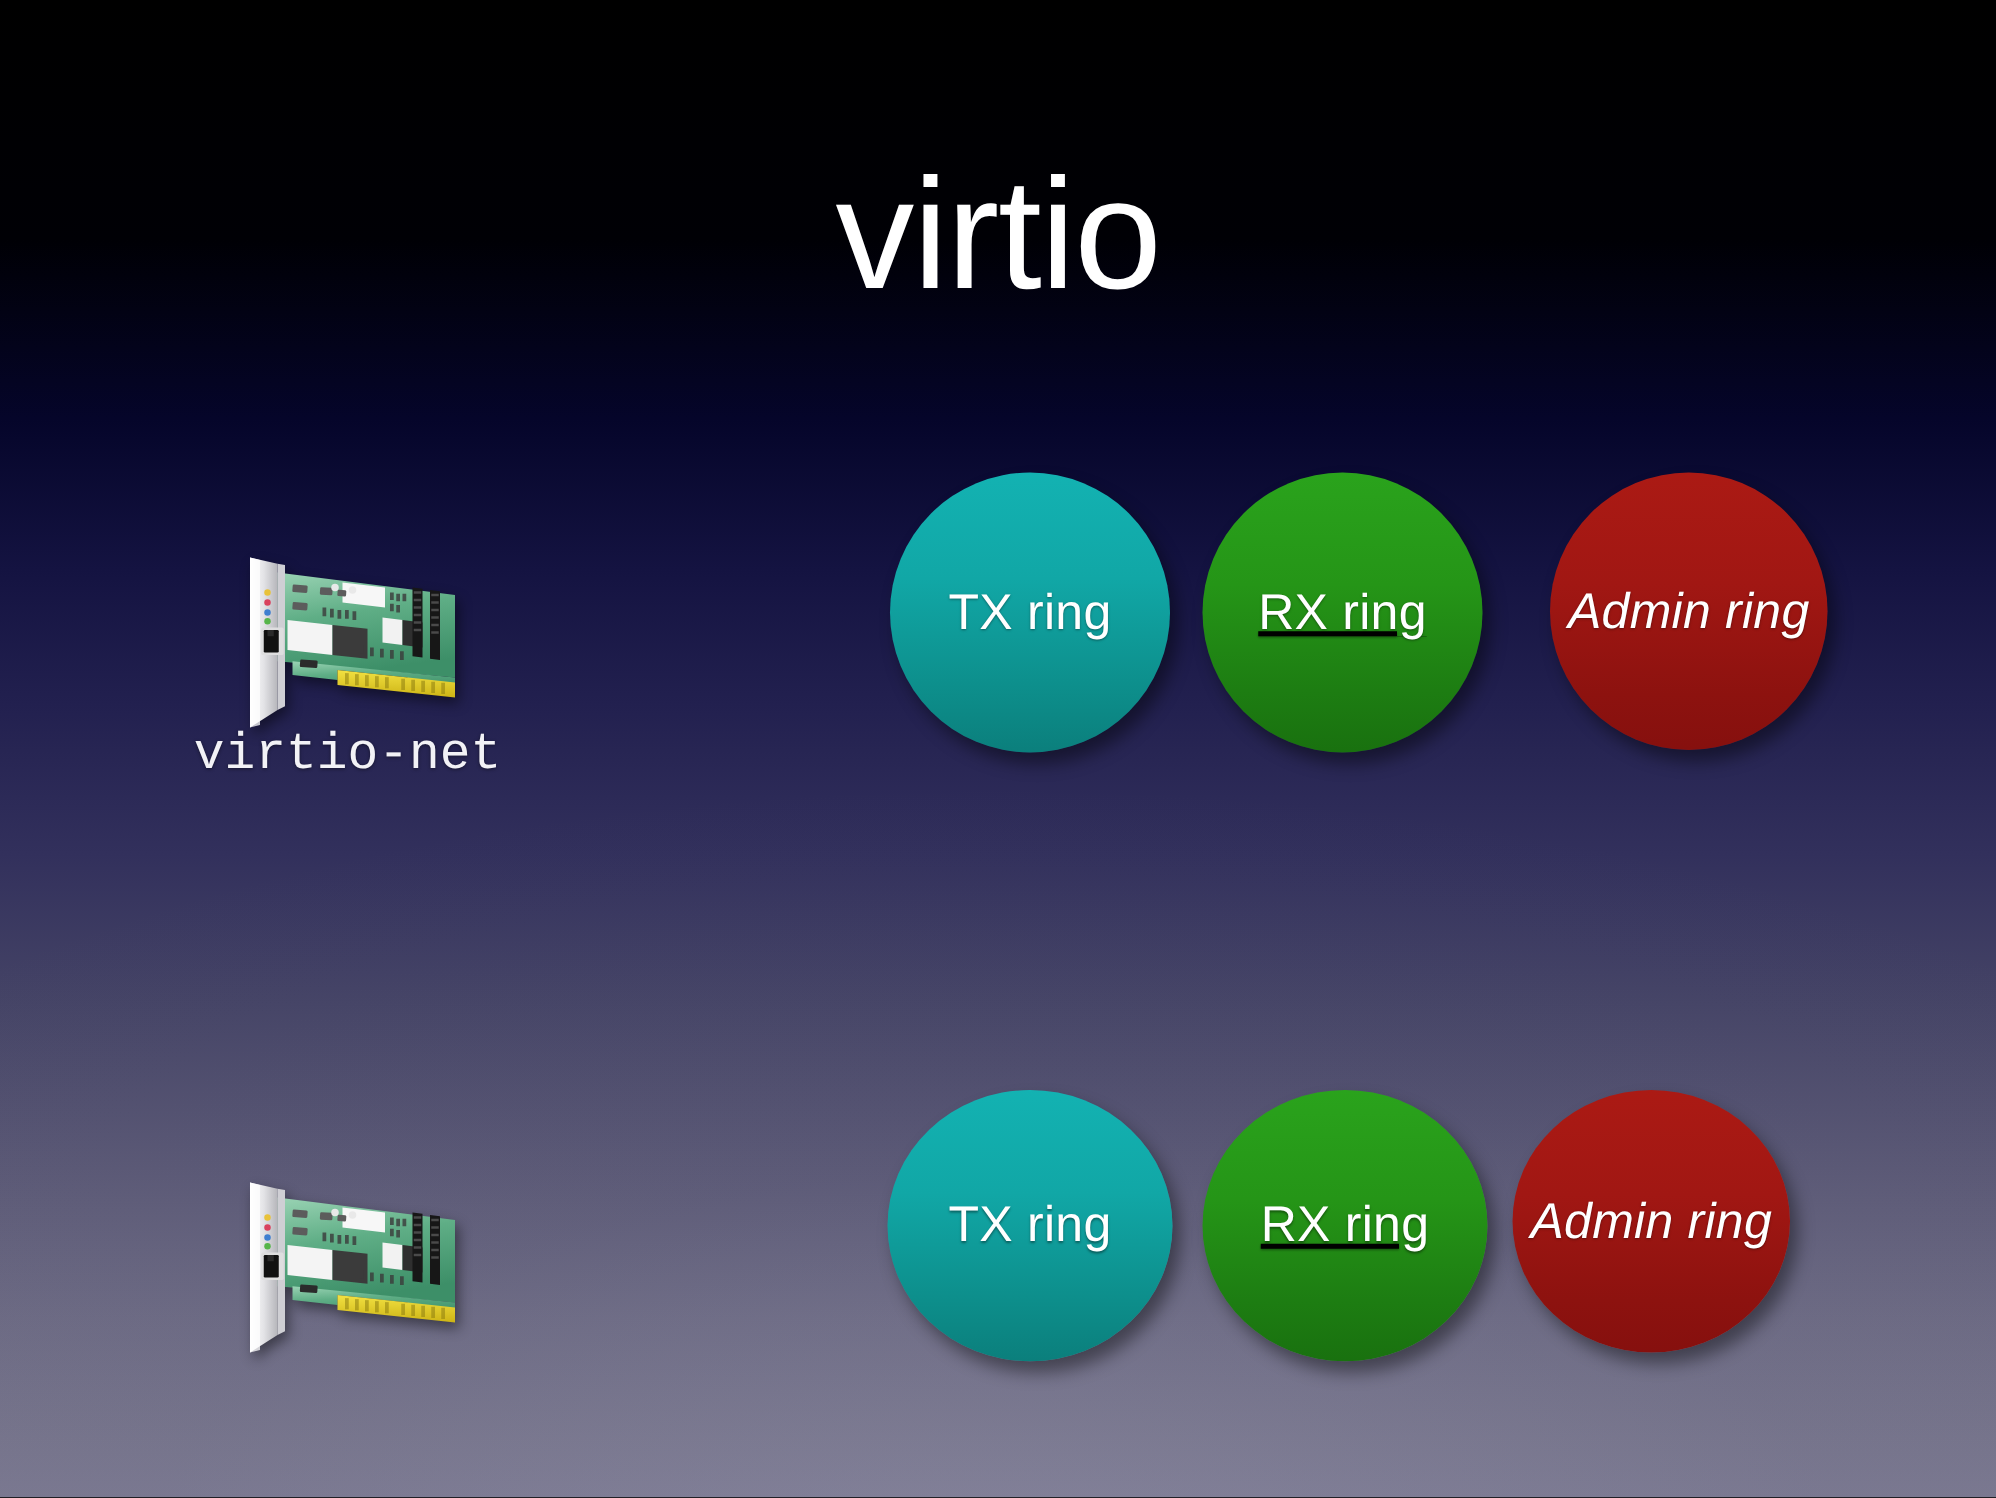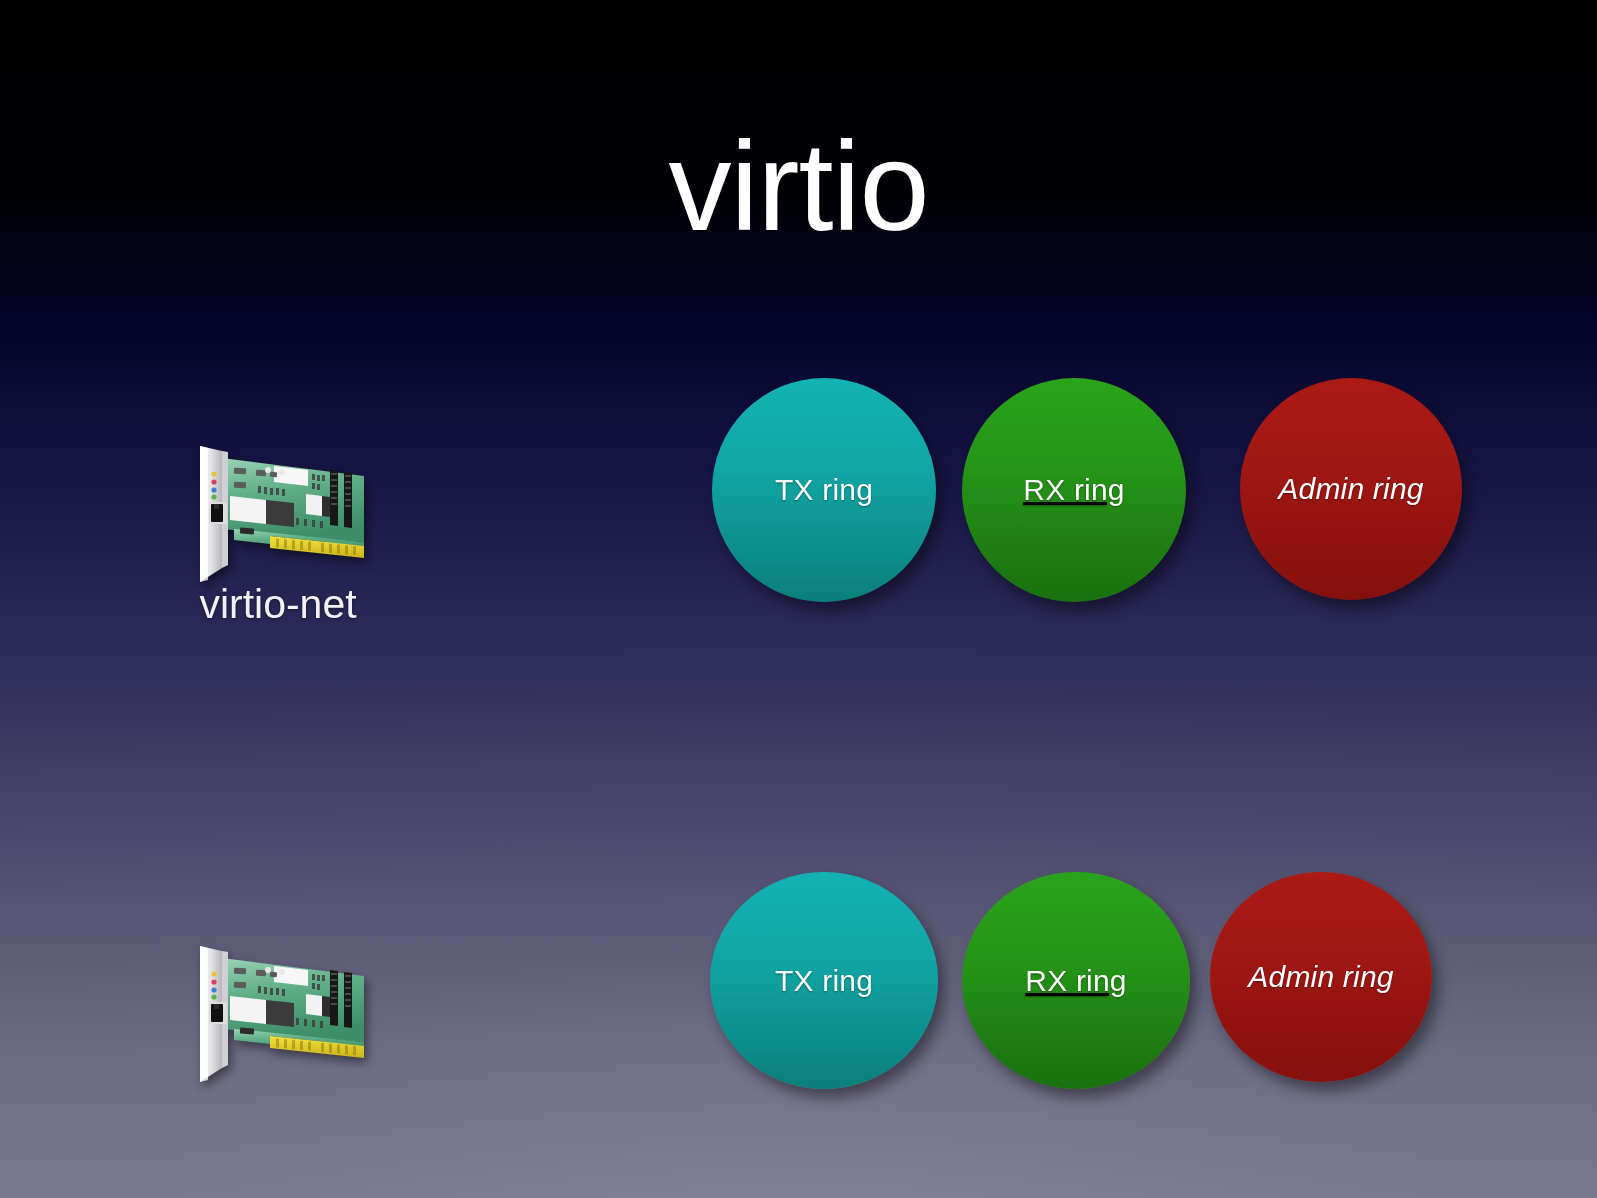--- a/index.html
+++ b/index.html
@@ -65,21 +65,21 @@
     position: absolute;
     border-radius: 50%;
     display: flex;
     align-items: center;
     justify-content: center;
     z-index: 5;
     box-shadow: 6px 9px 14px rgba(0,0,0,0.42);
   }
   .ring-label {
     color: #ffffff;
-    font-size: 30px;
+    font-size: 40px;
     font-weight: 400;
     white-space: nowrap;
     text-shadow: 0 1px 2px rgba(0,0,0,0.40);
     letter-spacing: 0.2px;
   }
   .ring.tx   { background: linear-gradient(to bottom, #13b2b2 0%, #11a7a6 38%, #0d8f8c 76%, #0b7f7c 100%); }
   .ring.rx   { background: linear-gradient(to bottom, #2aa31c 0%, #259517 40%, #1d7d12 78%, #19710f 100%); text-decoration: underline; }
   .ring.admin{ background: linear-gradient(to bottom, #ab1a14 0%, #a11713 40%, #8d120f 80%, #86100e 100%); font-style: italic; }
 
   
@@ -93,20 +93,21 @@
   .r2.tx    { left: 710px;  width: 228px; height: 217px; }
   .r2.rx    { left: 962px;  width: 228px; height: 217px; }
   .r2.admin { left: 1210px; width: 222px; height: 210px; }
 
   
   .device {
     position: absolute;
     z-index: 5;
     width: 260px;
     text-align: center;
+    font-family: Liberation Mono, monospace;
   }
   .device.top    { left: 148px; top: 430px; }
   .device.bottom { left: 148px; top: 930px; }
 
   .device-label {
     color: #f2f2f6;
     font-size: 41px;
     font-weight: 400;
     margin-top: -4px;
     text-shadow: 0 1px 3px rgba(0,0,0,0.45);

